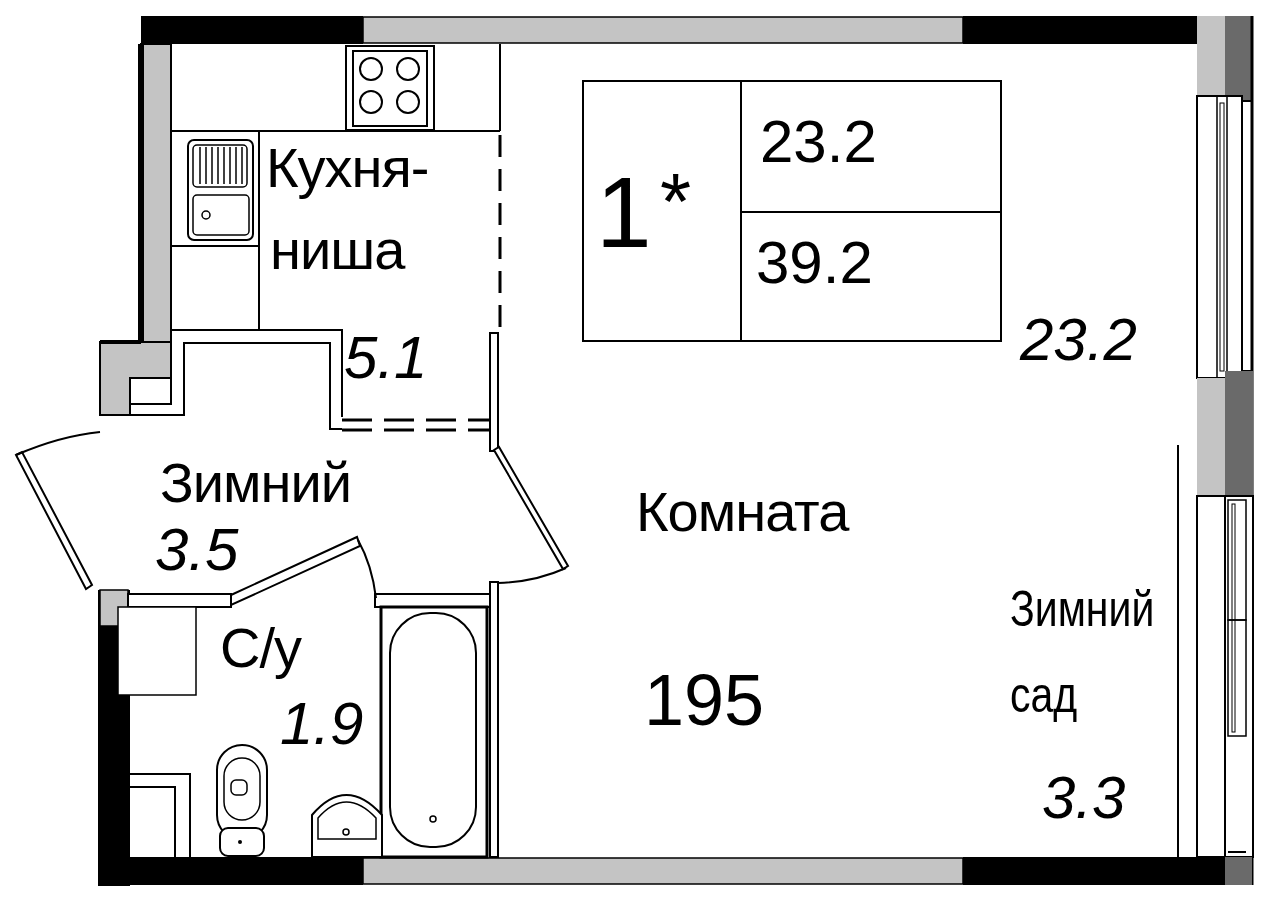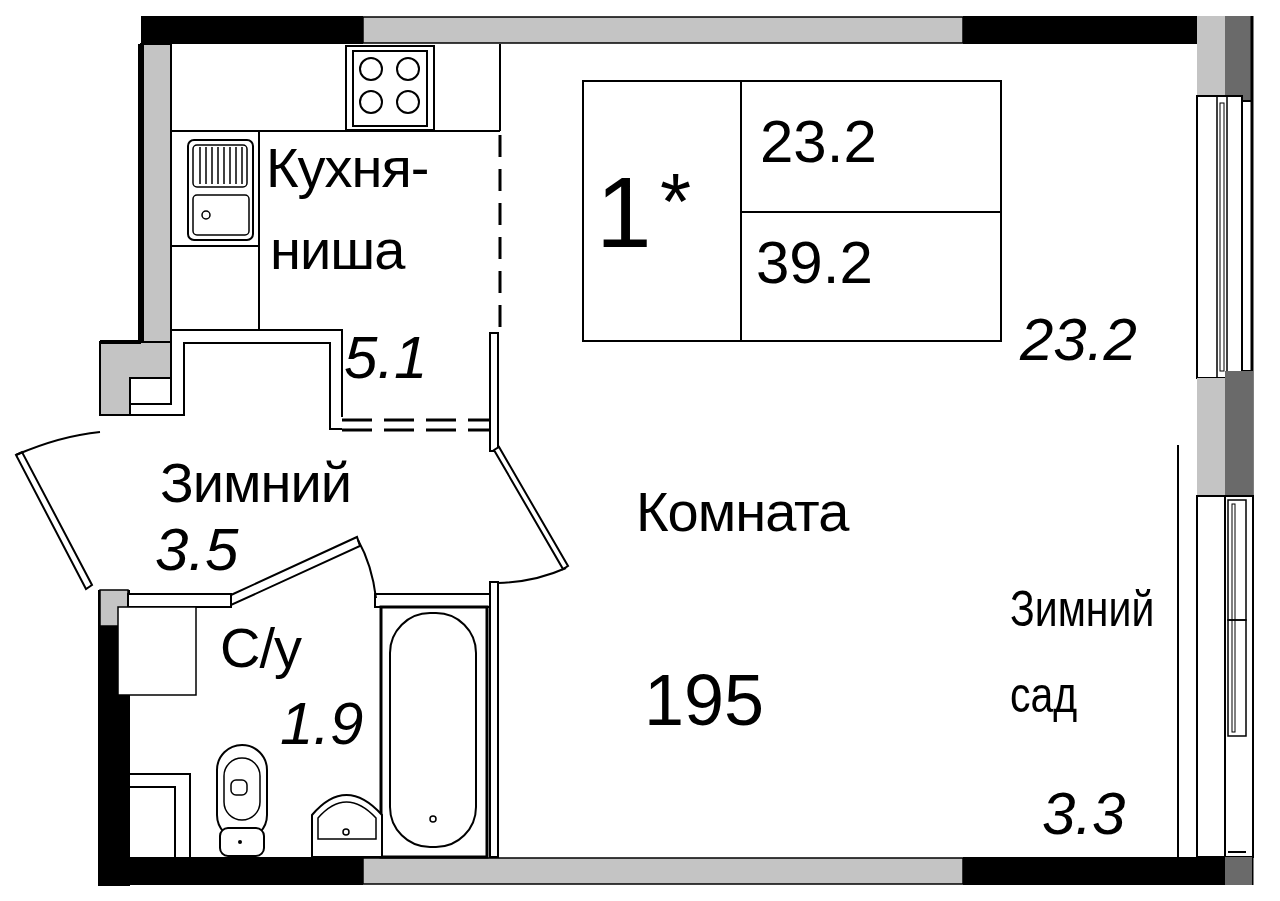--- a/index.html
+++ b/index.html
@@ -161,13 +161,13 @@
 
 <span class="lbl lbl-room" style="left:220px;top:620px;">С/у</span>
 <span class="lbl lbl-num" style="left:280px;top:694px;">1.9</span>
 
 <span class="lbl lbl-room" style="left:636px;top:484px;">Комната</span>
 <span class="lbl lbl-num" style="left:1020px;top:310px;">23.2</span>
 <span class="lbl" style="left:644px;top:664px;font-size:72px;">195</span>
 
 <span class="lbl lbl-narrow" style="left:1010px;top:584px;">Зимний</span>
 <span class="lbl lbl-narrow" style="left:1010px;top:670px;">сад</span>
-<span class="lbl lbl-num" style="left:1042px;top:768px;margin-top:16px;">3.3</span>
+<span class="lbl lbl-num" style="left:1042px;top:768px;">3.3</span>
 
 </body></html>

